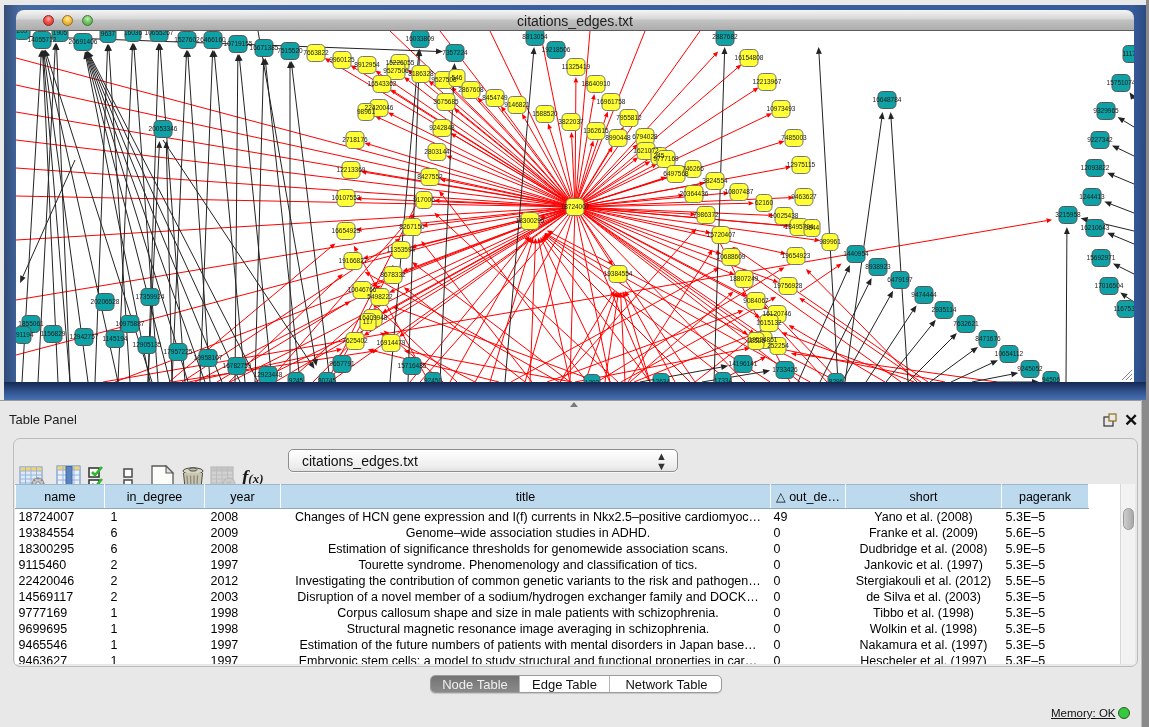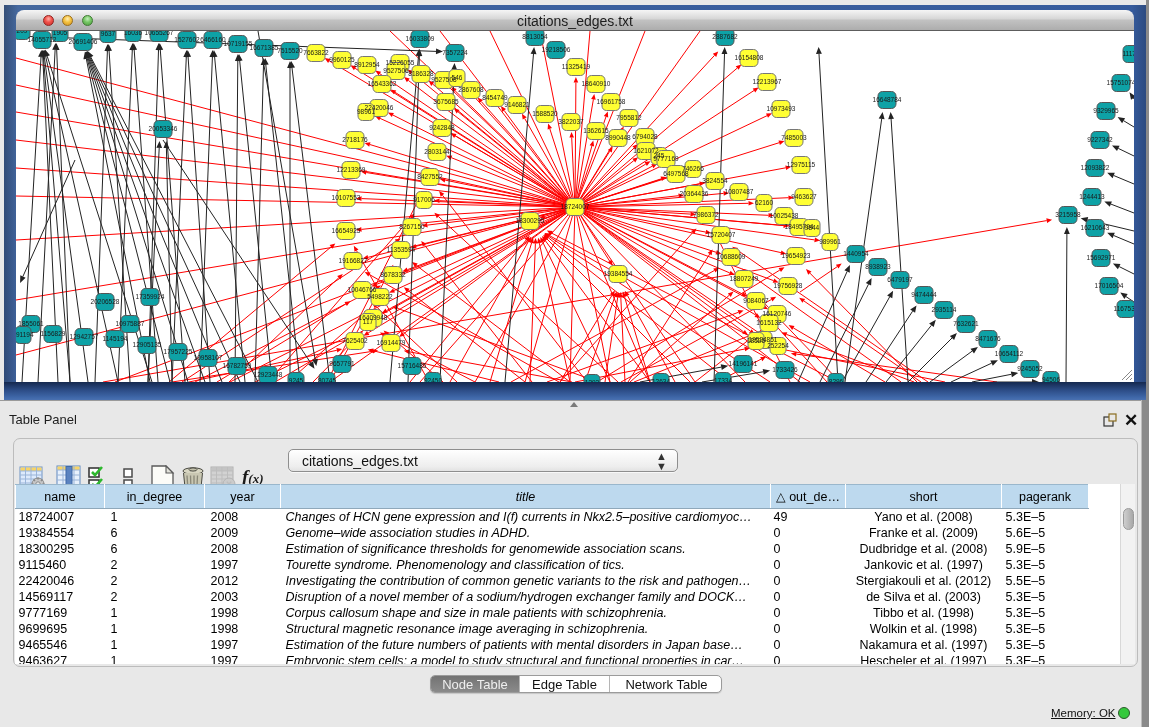--- a/index.html
+++ b/index.html
@@ -50,25 +50,25 @@
   border:1px solid #8e8e8e; border-radius:5px; box-shadow:0 1px 0 rgba(255,255,255,.7);}
 #dropdown .txt { position:absolute; left:13px; top:3px; font-size:14px; color:#111; }
 #dropdown .arr { position:absolute; right:10px; top:1px; font-size:11px; color:#333; line-height:10px; }
 
 
 #dtable { position:absolute; left:15px; top:484px; width:1105px; height:180px; overflow:hidden; background:#fff; }
 table { border-collapse:collapse; table-layout:fixed; width:1105px; font-size:12.5px; color:#000; }
 th { background:#bdd9ee; border:1px solid #ffffff; border-top:1px solid #9ab7cc; border-bottom:1px solid #8fa8ba;
   font-weight:normal; font-size:12.5px; height:21px; padding:4px; overflow:hidden; white-space:nowrap; }
 td { height:16px; padding:0 0 0 3px; overflow:hidden; white-space:nowrap; }
-.c1 { width:89px; } .c2 { width:100px; } .c3 { width:76px; } .c4 { width:490px;font-style:italic; }
+.c1 { width:89px; } .c2 { width:100px; } .c3 { width:76px; } .c4 { width:490px; }
 .c5 { width:75px;margin-top:24px; } .c6 { width:156px; } .c7 { width:87px; } .c8 { width:32px; }
 th.c8 { background:#fff; border:none; border-left:1px solid #c8c8c8; }
 td.c2,td.c3 { padding-left:6px; }
-td.c4 { padding-left:5px; }
+td.c4 { padding-left:5px;text-align:center; }
 td.c6 { text-align:center; padding-left:0; }
 td.c7 { padding-left:4px; }
 
 
 #vscroll { position:absolute; left:1120px; top:484px; width:15px; height:180px; background:#f2f2f2; border-left:1px solid #d8d8d8;}
 #vthumb { position:absolute; left:2px; top:24px; width:11px; height:22px; border-radius:6px;
   background:linear-gradient(to right,#cfcfcf,#a8a8a8); border:1px solid #999; }
 
 
 #tabs { position:absolute; left:430px; top:675px; width:292px; height:18px;

